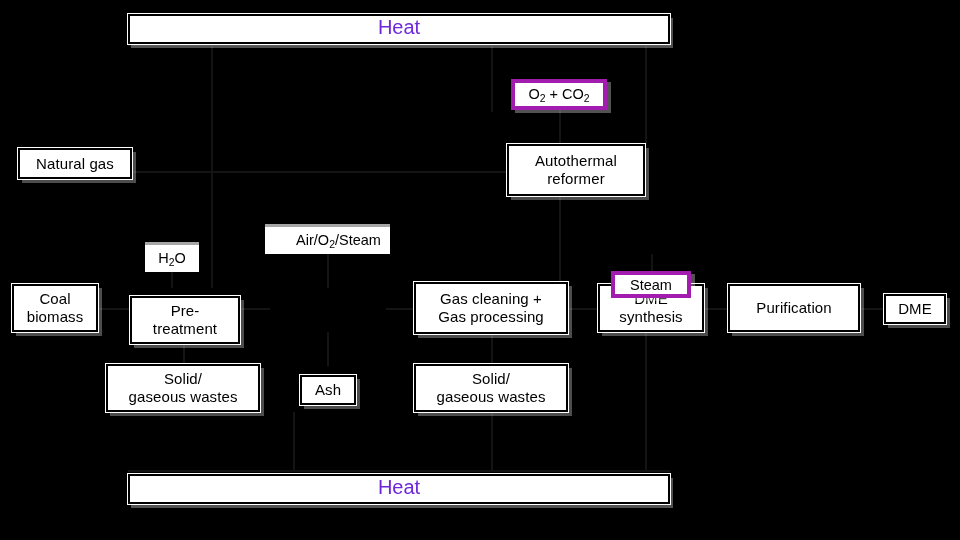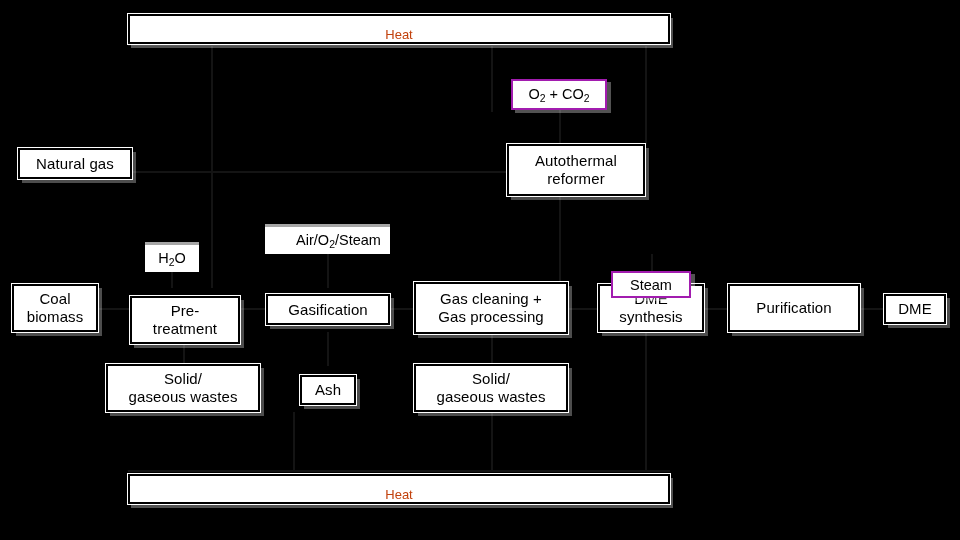--- a/index.html
+++ b/index.html
@@ -39,44 +39,44 @@
   .box .l2 { display: block; }
 
   
   .heatbar {
     position: absolute;
     box-sizing: border-box;
     background: #ffffff;
     border: 2px solid #000000;
     outline: 1px solid #ffffff;
     display: flex;
-    align-items: flex-end;
+    align-items: flex-start;
     justify-content: center;
-    color: #c2410c;
-    font-size: 13px;
+    color: #6d28d9;
+    font-size: 20px;
     box-shadow: 3px 4px 0 rgba(255,255,255,0.32);
     z-index: 5;
   }
 
   
   .streamlabel {
     position: absolute;
     box-sizing: border-box;
     background: #ffffff;
     border: 1px solid #ffffff;
     display: flex;
     align-items: center;
     justify-content: center;
     color: #000000;
     font-size: 14.5px;
     box-shadow: 0 -3px 0 rgba(255,255,255,0.65);
     z-index: 6;
   }
   .streamlabel.framed {
-    border: 2px solid #a21caf;
+    border: 4px solid #a21caf;
     box-shadow: 4px 3px 0 rgba(255,255,255,0.32);
   }
 
   sub { font-size: 0.72em; vertical-align: -0.28em; }
 
   
   .conn {
     position: absolute;
     background: #141414;
     z-index: 1;
@@ -156,23 +156,20 @@
     </span>
   </div>
 
   <div class="box" style="left:130px; top:284px; width:110px; height:48px;margin-top:12px;">
     <span class="txt">
       <span class="l2">Pre-</span>
       <span class="l2">treatment</span>
     </span>
   </div>
 
-  <div class="box" style="left:266px; top:294px; width:124px; height:31px;">
-    <span class="txt">Gasification</span>
-  </div>
 
   <div class="box" style="left:414px; top:282px; width:154px; height:52px;">
     <span class="txt">
       <span class="l2">Gas cleaning +</span>
       <span class="l2">Gas processing</span>
     </span>
   </div>
 
   <div class="box" style="left:598px; top:284px; width:106px; height:48px;">
     <span class="txt">

